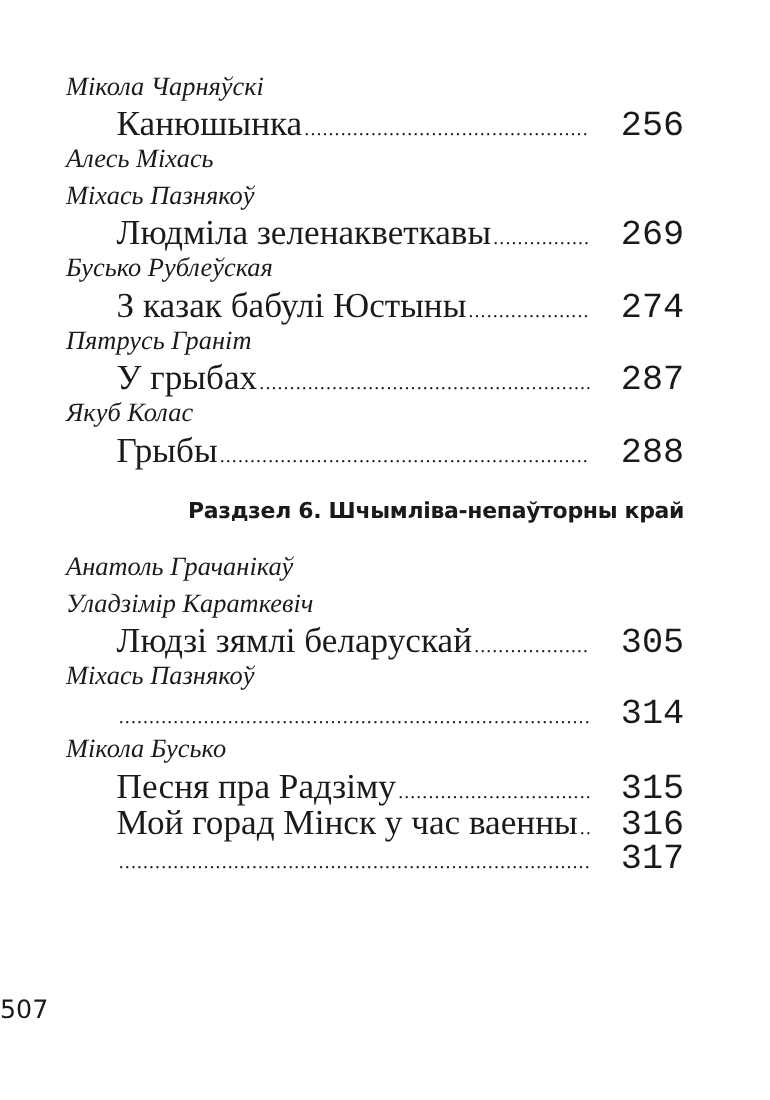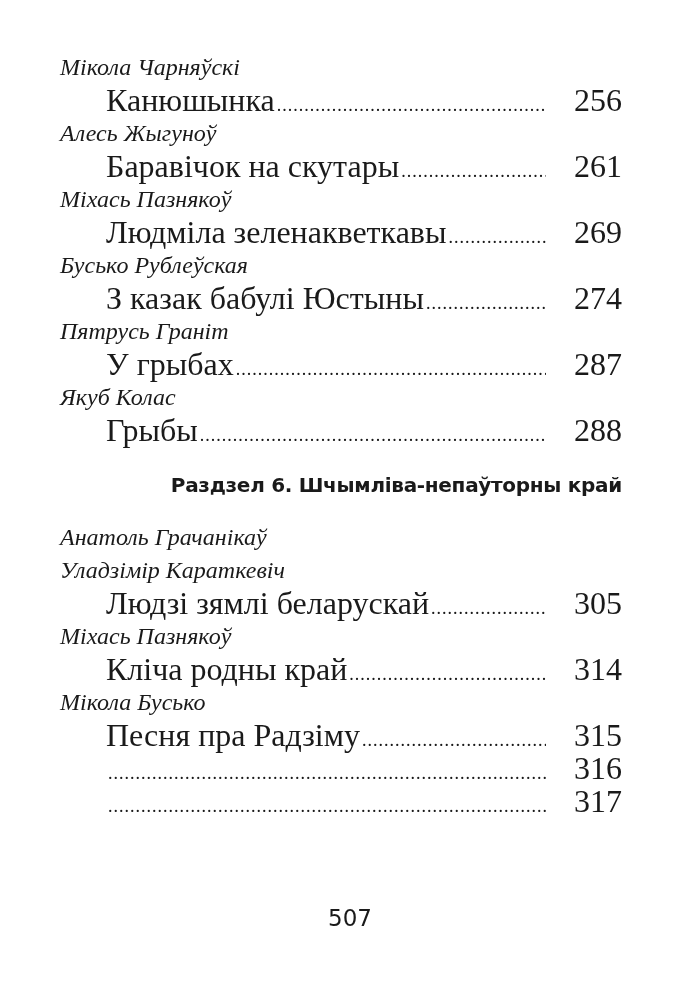--- a/index.html
+++ b/index.html
@@ -11,21 +11,21 @@
       width: 700px;
       height: 1000px;
       position: relative;
       overflow: hidden;
       color: #1a1a1a;
       font-family: "DejaVu Serif", "Liberation Serif", serif;
     }
     .page {
       position: absolute;
       left: 60px;
-      top: 51px;
+      top: 63px;
       width: 562px;
     }
     .author {
       font-family: "Liberation Serif", "DejaVu Serif", serif;
       font-style: italic;
       font-size: 24px;
       line-height: 33px;
       height: 33px;
       white-space: nowrap;
     }
@@ -47,59 +47,54 @@
       letter-spacing: 1px;
       font-size: 18px;
     }
     .entry .leader::before {
       content: "..........................................................................................................................................................";
     }
     .entry .pagenum {
       flex: 0 0 auto;
       margin-left: 24px;
       text-align: center;
+      font-family: Liberation Mono, monospace;
     }
     .section-heading {
       font-family: "DejaVu Sans", "Liberation Sans", sans-serif;
       font-weight: bold;
       font-size: 20px;
       text-align: right;
       height: 72px;
       line-height: 72px;
       margin-top: 2px;
       letter-spacing: -0.3px;
     }
     .folio {
       position: absolute;
       left: 0;
       width: 700px;
       top: 905px;
-      text-align: center;
       font-family: "DejaVu Sans", "Liberation Sans", sans-serif;
       font-size: 23px;
     }
   </style>
 </head>
 <body>
 
 <div class="page">
 
   <div class="author">Мікола Чарняўскі</div>
   <div class="entry">
     <span class="title">Канюшынка</span>
     <span class="leader"></span>
     <span class="pagenum">256</span>
   </div>
 
-  <div class="author">Алесь Жыгуноў</div>
-  <div class="entry">
-    <span class="title">Баравічок на скутары</span>
-    <span class="leader"></span>
-    <span class="pagenum">261</span>
-  </div>
+  <div class="author">Алесь Міхась</div>
 
   <div class="author">Міхась Пазнякоў</div>
   <div class="entry">
     <span class="title">Людміла зеленакветкавы</span>
     <span class="leader"></span>
     <span class="pagenum">269</span>
   </div>
 
   <div class="author">Бусько Рублеўская</div>
   <div class="entry">
@@ -128,33 +123,33 @@
 
   <div class="author">Уладзімір Караткевіч</div>
   <div class="entry">
     <span class="title">Людзі зямлі беларускай</span>
     <span class="leader"></span>
     <span class="pagenum">305</span>
   </div>
 
   <div class="author">Міхась Пазнякоў</div>
   <div class="entry">
-    <span class="title">Кліча родны край</span>
     <span class="leader"></span>
     <span class="pagenum">314</span>
   </div>
 
   <div class="author">Мікола Бусько</div>
   <div class="entry">
     <span class="title">Песня пра Радзіму</span>
     <span class="leader"></span>
     <span class="pagenum">315</span>
   </div>
 
   <div class="entry">
+    <span class="title">Мой горад Мінск у час ваенны</span>
     <span class="leader"></span>
     <span class="pagenum">316</span>
   </div>
 
   <div class="entry">
     <span class="leader"></span>
     <span class="pagenum">317</span>
   </div>
 
 </div>

